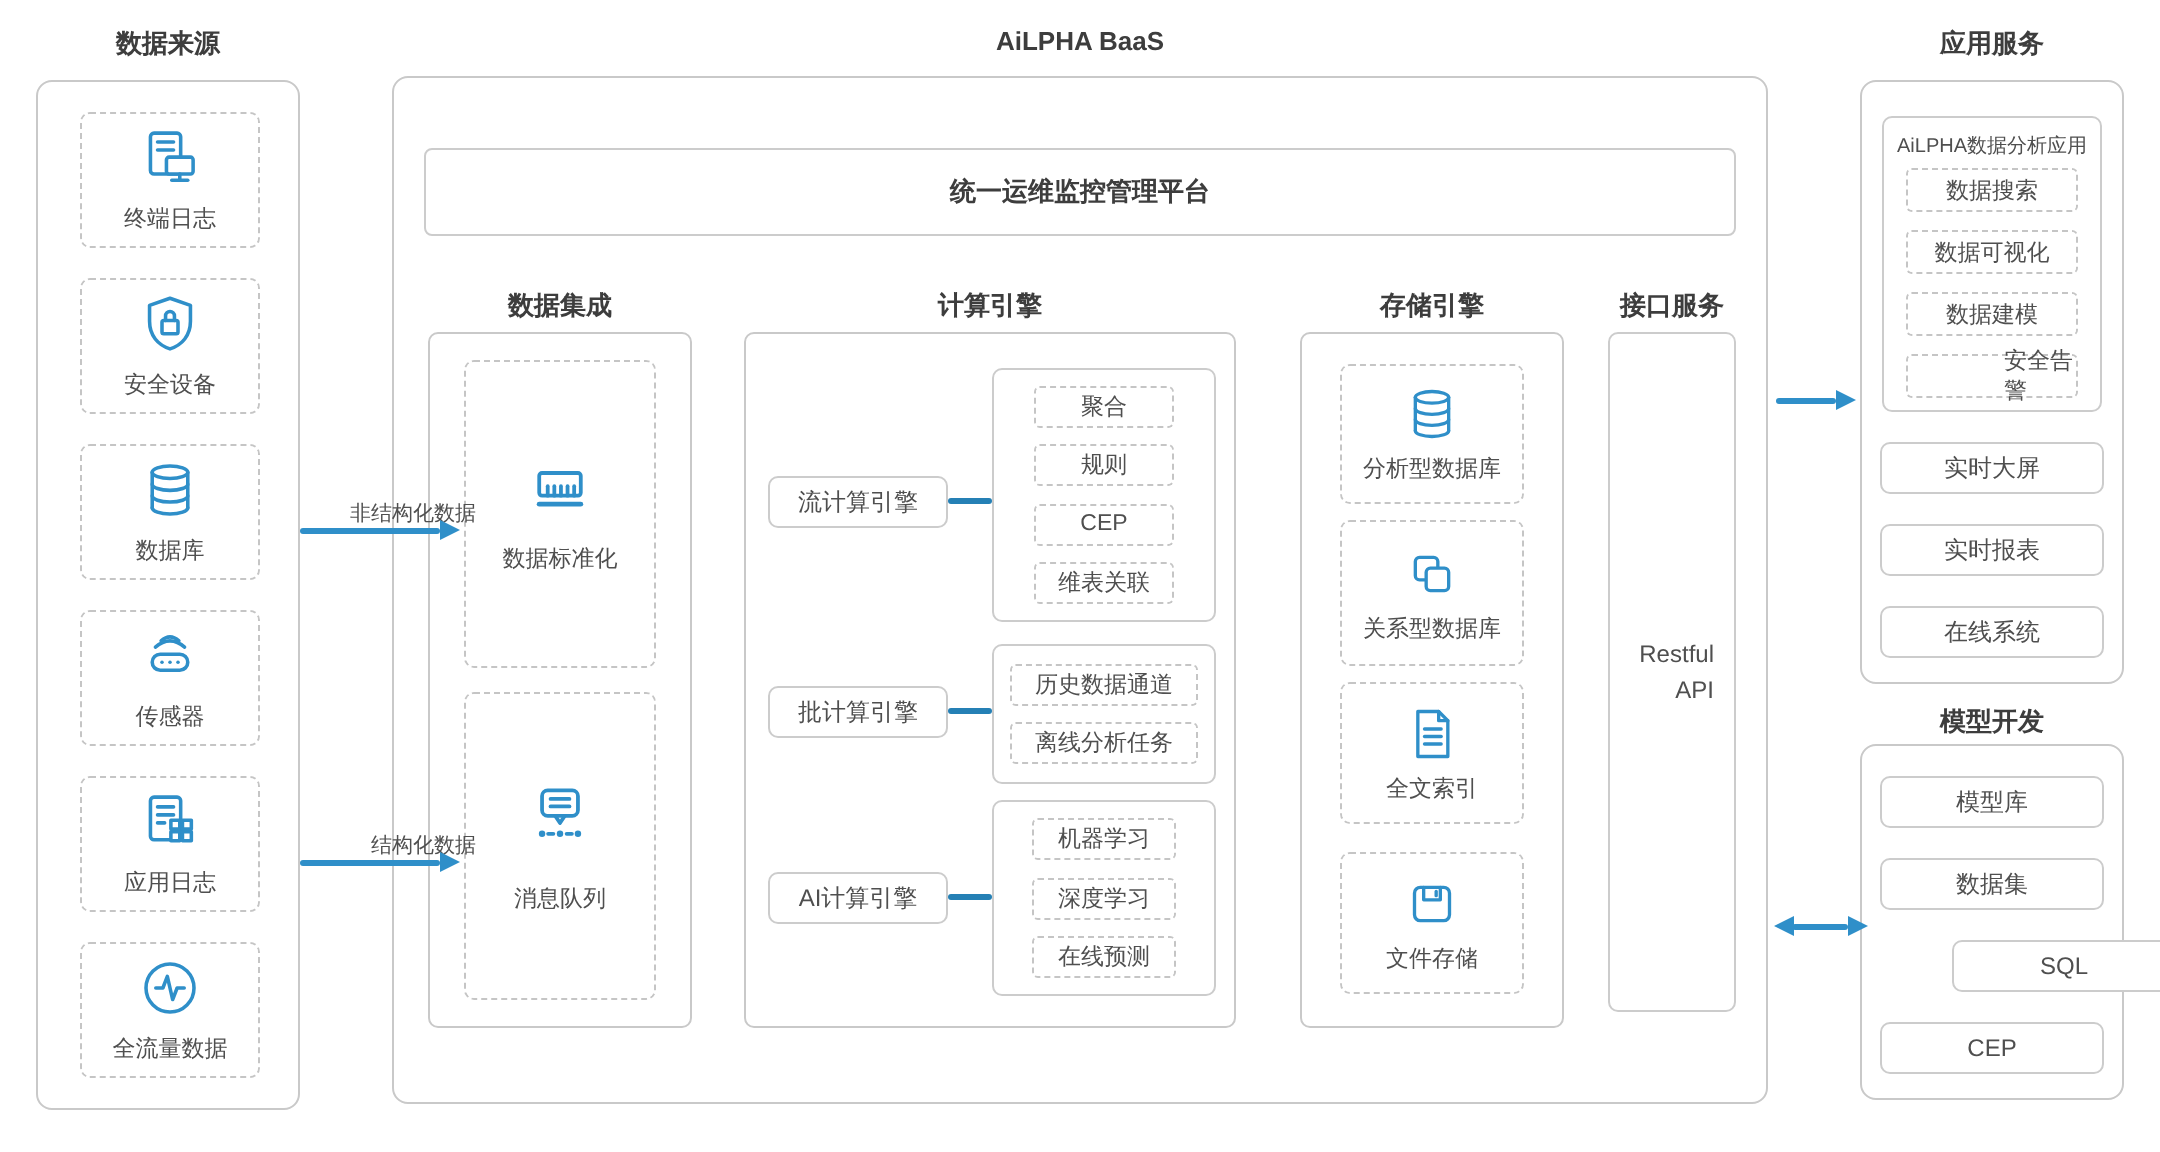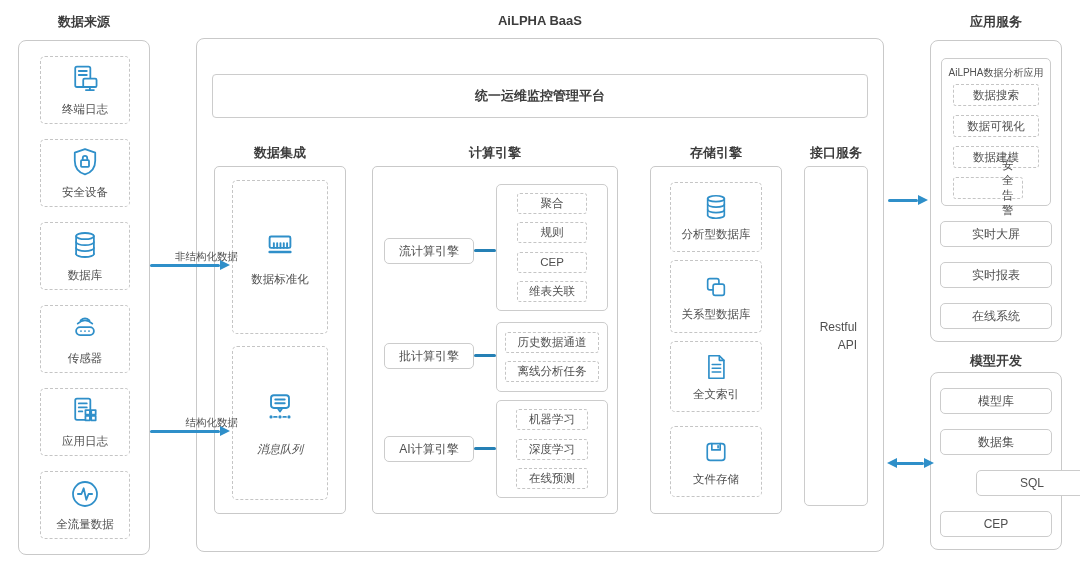--- a/index.html
+++ b/index.html
@@ -118,21 +118,21 @@
       <line x1="11.5" y1="16" x2="11.5" y2="21"></line>
         <line x1="15" y1="16" x2="15" y2="21"></line>
         <line x1="18.5" y1="16" x2="18.5" y2="21"></line>
         <line x1="22" y1="16" x2="22" y2="21"></line>
         <line x1="25.5" y1="16" x2="25.5" y2="21"></line>
       <line x1="7" y1="25.5" x2="29" y2="25.5" stroke-width="2.6"></line>
     </svg>
     <div class="lbl">数据标准化</div>
   </div>
 
-  <div class="icard" style="left:232px;top:346px;width:96px;height:154px;gap:18px;font-style:italic;">
+  <div class="icard" style="left:232px;top:346px;width:96px;height:154px;gap:18px;">
     <svg class="ic" width="34" height="34" viewBox="0 0 36 36">
       <rect x="8.5" y="5.5" width="19" height="13.5" rx="3"></rect>
         <line x1="13" y1="10" x2="23" y2="10"></line>
         <line x1="13" y1="14" x2="23" y2="14"></line>
       <path d="M15.5 19 L18 22.8 L20.5 19"></path>
       <circle cx="8.5" cy="28.5" r="1.7" fill="#2f8fc9" stroke="none"></circle>
         <circle cx="18" cy="28.5" r="1.7" fill="#2f8fc9" stroke="none"></circle>
         <circle cx="27.5" cy="28.5" r="1.7" fill="#2f8fc9" stroke="none"></circle>
       <line x1="11.7" y1="28.5" x2="14.5" y2="28.5"></line>
         <line x1="21.5" y1="28.5" x2="24.3" y2="28.5"></line>
@@ -213,21 +213,21 @@
   <div class="title" style="left:800px;top:144px;width:72px;">接口服务</div>
   <div class="apibox" style="left:804px;top:166px;width:64px;height:340px;text-align:right;">Restful API</div>
 
   <div class="title" style="left:930px;top:13px;width:132px;">应用服务</div>
   <div class="panel" style="left:930px;top:40px;width:132px;height:302px;"></div>
   <div class="panel" style="left:941px;top:58px;width:110px;height:148px;border-radius:5px;border-color:#cccccc;"></div>
   <div class="apptitle" style="left:936px;top:66px;width:120px;">AiLPHA数据分析应用</div>
   <div class="gitem" style="position:absolute;left:953px;top:84px;width:86px;height:22px;">数据搜索</div>
   <div class="gitem" style="position:absolute;left:953px;top:115px;width:86px;height:22px;">数据可视化</div>
   <div class="gitem" style="position:absolute;left:953px;top:146px;width:86px;height:22px;">数据建模</div>
-  <div class="gitem" style="position:absolute;left:953px;top:177px;width:70px;height:22px;padding-left:48px;">安全告警</div>
+  <div class="gitem" style="position:absolute;left:953px;top:177px;width:86px;height:22px;padding-left:48px;">安全告警</div>
 
   <div class="solidbox" style="left:940px;top:221px;width:112px;height:26px;">实时大屏</div>
   <div class="solidbox" style="left:940px;top:262px;width:112px;height:26px;">实时报表</div>
   <div class="solidbox" style="left:940px;top:303px;width:112px;height:26px;">在线系统</div>
 
   <div class="title" style="left:930px;top:352px;width:132px;">模型开发</div>
   <div class="panel" style="left:930px;top:372px;width:132px;height:178px;"></div>
   <div class="solidbox" style="left:940px;top:388px;width:112px;height:26px;">模型库</div>
   <div class="solidbox" style="left:940px;top:429px;width:112px;height:26px;">数据集</div>
   <div class="solidbox" style="left:976px;top:470px;width:112px;height:26px;">SQL</div>

